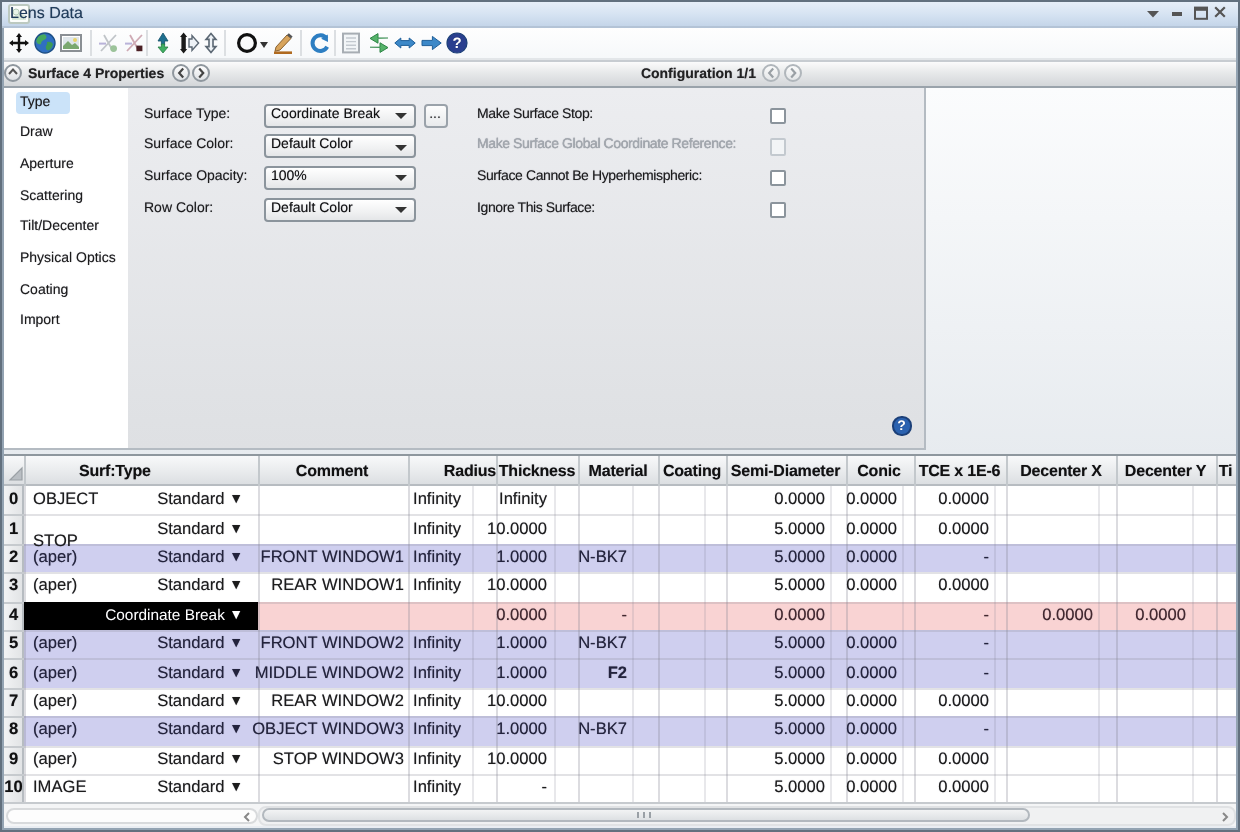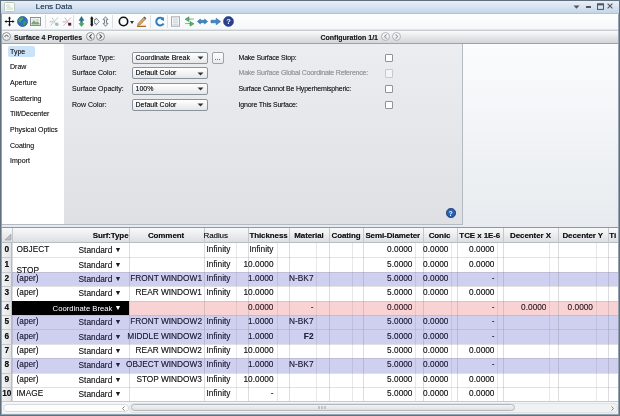--- a/index.html
+++ b/index.html
@@ -8,21 +8,21 @@
 .abs div,div{text-shadow:0 0 0.4px rgba(40,40,60,0.55);}
 .abs{position:absolute;}
 </style></head><body>
 
 <div class="abs" style="left:0;top:0;width:620px;height:14px;background:linear-gradient(#e9f0f9,#d6e3f2 55%,#c4d5e9);border-bottom:1px solid #b3c3d6;"></div>
 <svg class="abs" style="left:4px;top:2px" width="11" height="10" viewBox="0 0 11 10">
 <rect x="0.5" y="0.5" width="10" height="9" rx="1" fill="#fbfdfb" stroke="#bcc9c0"></rect>
 <path d="M2 7 Q5.5 3.5 9 6 L9 8 L2 8 Z" fill="#dcebdc"></path>
 <circle cx="4" cy="4" r="1.5" fill="#e8f3e8" stroke="#b4ccb9" stroke-width="0.5"></circle>
 </svg>
-<div class="" style="position:absolute;left:19px;width:70px;top:2px;height:10px;line-height:10px;text-align:center;font-size:8px;color:#1f3d5c;">Lens Data</div>
+<div class="" style="position:absolute;left:5px;width:70px;top:2px;height:10px;line-height:10px;text-align:left;font-size:8px;color:#1f3d5c;">Lens Data</div>
 <div class="abs" style="left:573px;top:4.5px;">
     <svg width="7" height="4" viewBox="0 0 7 4">
       <path d="M0.5 0.5 H6.5 L3.5 3.8Z" fill="#555"></path>
     </svg>
   </div>
 <div class="abs" style="left:585.5px;top:6.3px;width:5px;height:1.4px;background:#555;"></div>
 <div class="abs" style="left:596.5px;top:2.5px;">
     <svg width="7" height="7" viewBox="0 0 7 7">
       <rect x="0.5" y="0.8" width="6" height="5.6" fill="none" stroke="#555" stroke-width="1"></rect>
       <rect x="0.5" y="0.8" width="6" height="1.6" fill="#555"></rect>
@@ -250,23 +250,23 @@
 <div class="abs" style="left:203.5px;top:228px;width:1px;height:15px;background:#c3c8cc;"></div>
 <div class="abs" style="left:248px;top:228px;width:1px;height:15px;background:#c3c8cc;"></div>
 <div class="abs" style="left:289px;top:228px;width:1px;height:15px;background:#c3c8cc;"></div>
 <div class="abs" style="left:329px;top:228px;width:1px;height:15px;background:#c3c8cc;"></div>
 <div class="abs" style="left:363px;top:228px;width:1px;height:15px;background:#c3c8cc;"></div>
 <div class="abs" style="left:422.5px;top:228px;width:1px;height:15px;background:#c3c8cc;"></div>
 <div class="abs" style="left:456.5px;top:228px;width:1px;height:15px;background:#c3c8cc;"></div>
 <div class="abs" style="left:503px;top:228px;width:1px;height:15px;background:#c3c8cc;"></div>
 <div class="abs" style="left:558px;top:228px;width:1px;height:15px;background:#c3c8cc;"></div>
 <div class="abs" style="left:607.5px;top:228px;width:1px;height:15px;background:#c3c8cc;"></div>
-<div class="" style="position:absolute;left:11.5px;width:117.0px;top:229.5px;height:12px;line-height:12px;text-align:right;font-size:8px;font-weight:bold;color:#111;letter-spacing:-0.1px;">Surf:Type</div>
+<div class="" style="position:absolute;left:11.5px;width:117.0px;top:229.5px;height:12px;line-height:12px;text-align:left;font-size:8px;font-weight:bold;color:#111;letter-spacing:-0.1px;padding-left:28px;">Surf:Type</div>
 <div class="" style="position:absolute;left:128.5px;width:75.0px;top:229.5px;height:12px;line-height:12px;text-align:center;font-size:8px;font-weight:bold;color:#111;letter-spacing:-0.1px;">Comment</div>
-<div class="" style="position:absolute;left:203.5px;width:44.5px;top:229.5px;height:12px;line-height:12px;text-align:left;font-size:8px;font-weight:normal;color:#111;letter-spacing:-0.1px;">Radius</div>
+<div class="" style="position:absolute;left:203.5px;width:44.5px;top:229.5px;height:12px;line-height:12px;text-align:right;font-size:8px;font-weight:bold;color:#111;letter-spacing:-0.1px;">Radius</div>
 <div class="" style="position:absolute;left:248px;width:41px;top:229.5px;height:12px;line-height:12px;text-align:center;font-size:8px;font-weight:bold;color:#111;letter-spacing:-0.1px;">Thickness</div>
 <div class="" style="position:absolute;left:289px;width:40px;top:229.5px;height:12px;line-height:12px;text-align:center;font-size:8px;font-weight:bold;color:#111;letter-spacing:-0.1px;">Material</div>
 <div class="" style="position:absolute;left:329px;width:34px;top:229.5px;height:12px;line-height:12px;text-align:center;font-size:8px;font-weight:bold;color:#111;letter-spacing:-0.1px;">Coating</div>
 <div class="" style="position:absolute;left:363px;width:59.5px;top:229.5px;height:12px;line-height:12px;text-align:center;font-size:8px;font-weight:bold;color:#111;letter-spacing:-0.1px;">Semi-Diameter</div>
 <div class="" style="position:absolute;left:422.5px;width:34.0px;top:229.5px;height:12px;line-height:12px;text-align:center;font-size:8px;font-weight:bold;color:#111;letter-spacing:-0.1px;">Conic</div>
 <div class="" style="position:absolute;left:456.5px;width:46.5px;top:229.5px;height:12px;line-height:12px;text-align:center;font-size:8px;font-weight:bold;color:#111;letter-spacing:-0.1px;">TCE x 1E-6</div>
 <div class="" style="position:absolute;left:503px;width:55px;top:229.5px;height:12px;line-height:12px;text-align:center;font-size:8px;font-weight:bold;color:#111;letter-spacing:-0.1px;">Decenter X</div>
 <div class="" style="position:absolute;left:558px;width:49.5px;top:229.5px;height:12px;line-height:12px;text-align:center;font-size:8px;font-weight:bold;color:#111;letter-spacing:-0.1px;">Decenter Y</div>
 <div class="" style="position:absolute;left:607.5px;width:10.5px;top:229.5px;height:12px;line-height:12px;text-align:center;font-size:8px;font-weight:bold;color:#111;letter-spacing:-0.1px;">Ti</div>
 <div class="abs" style="left:4px;top:233px;">

